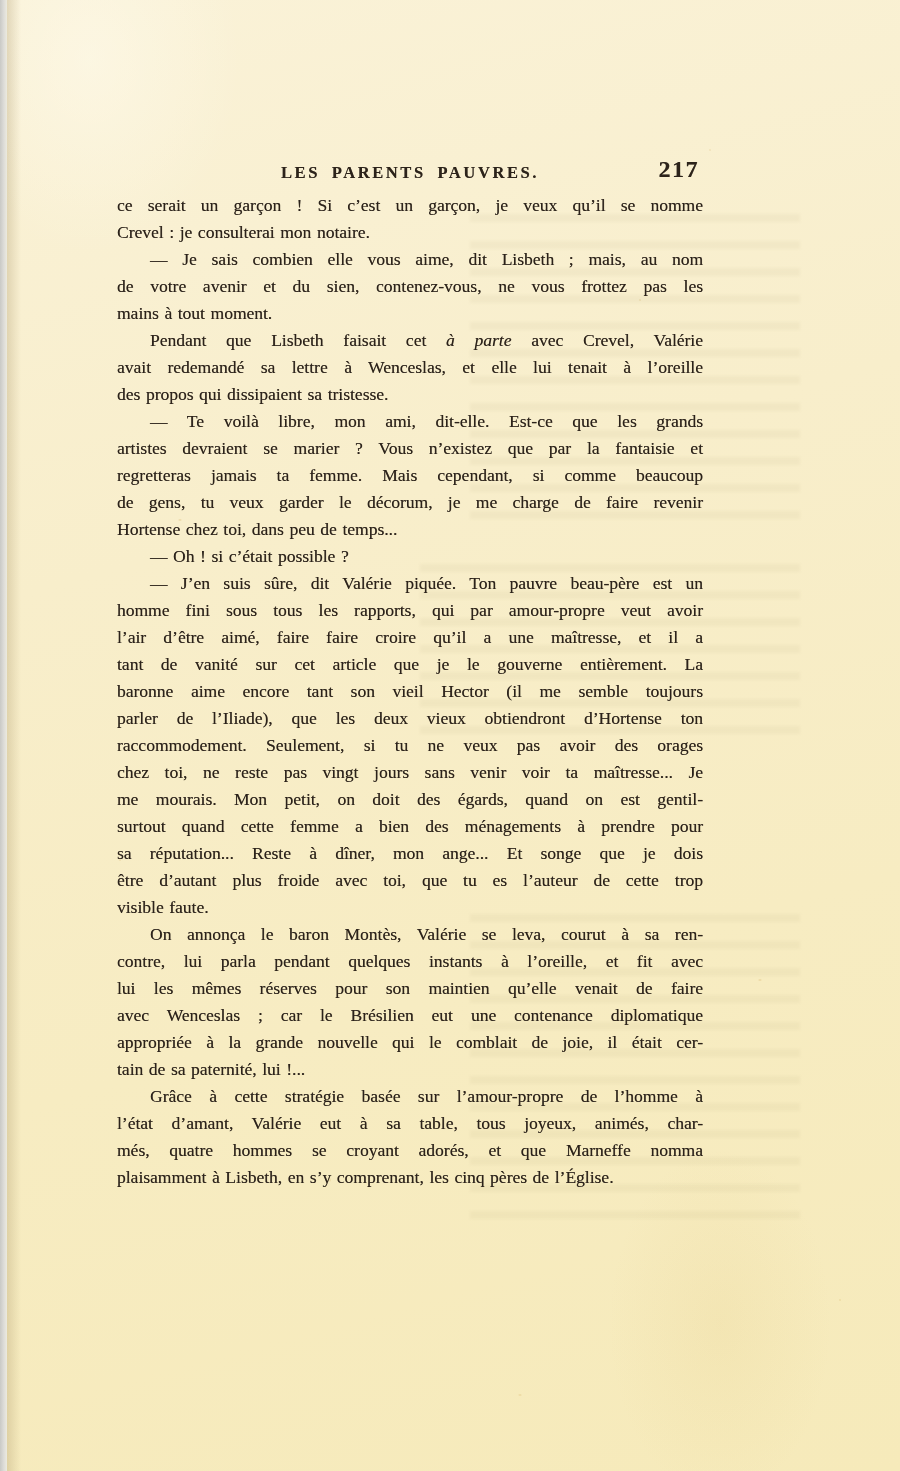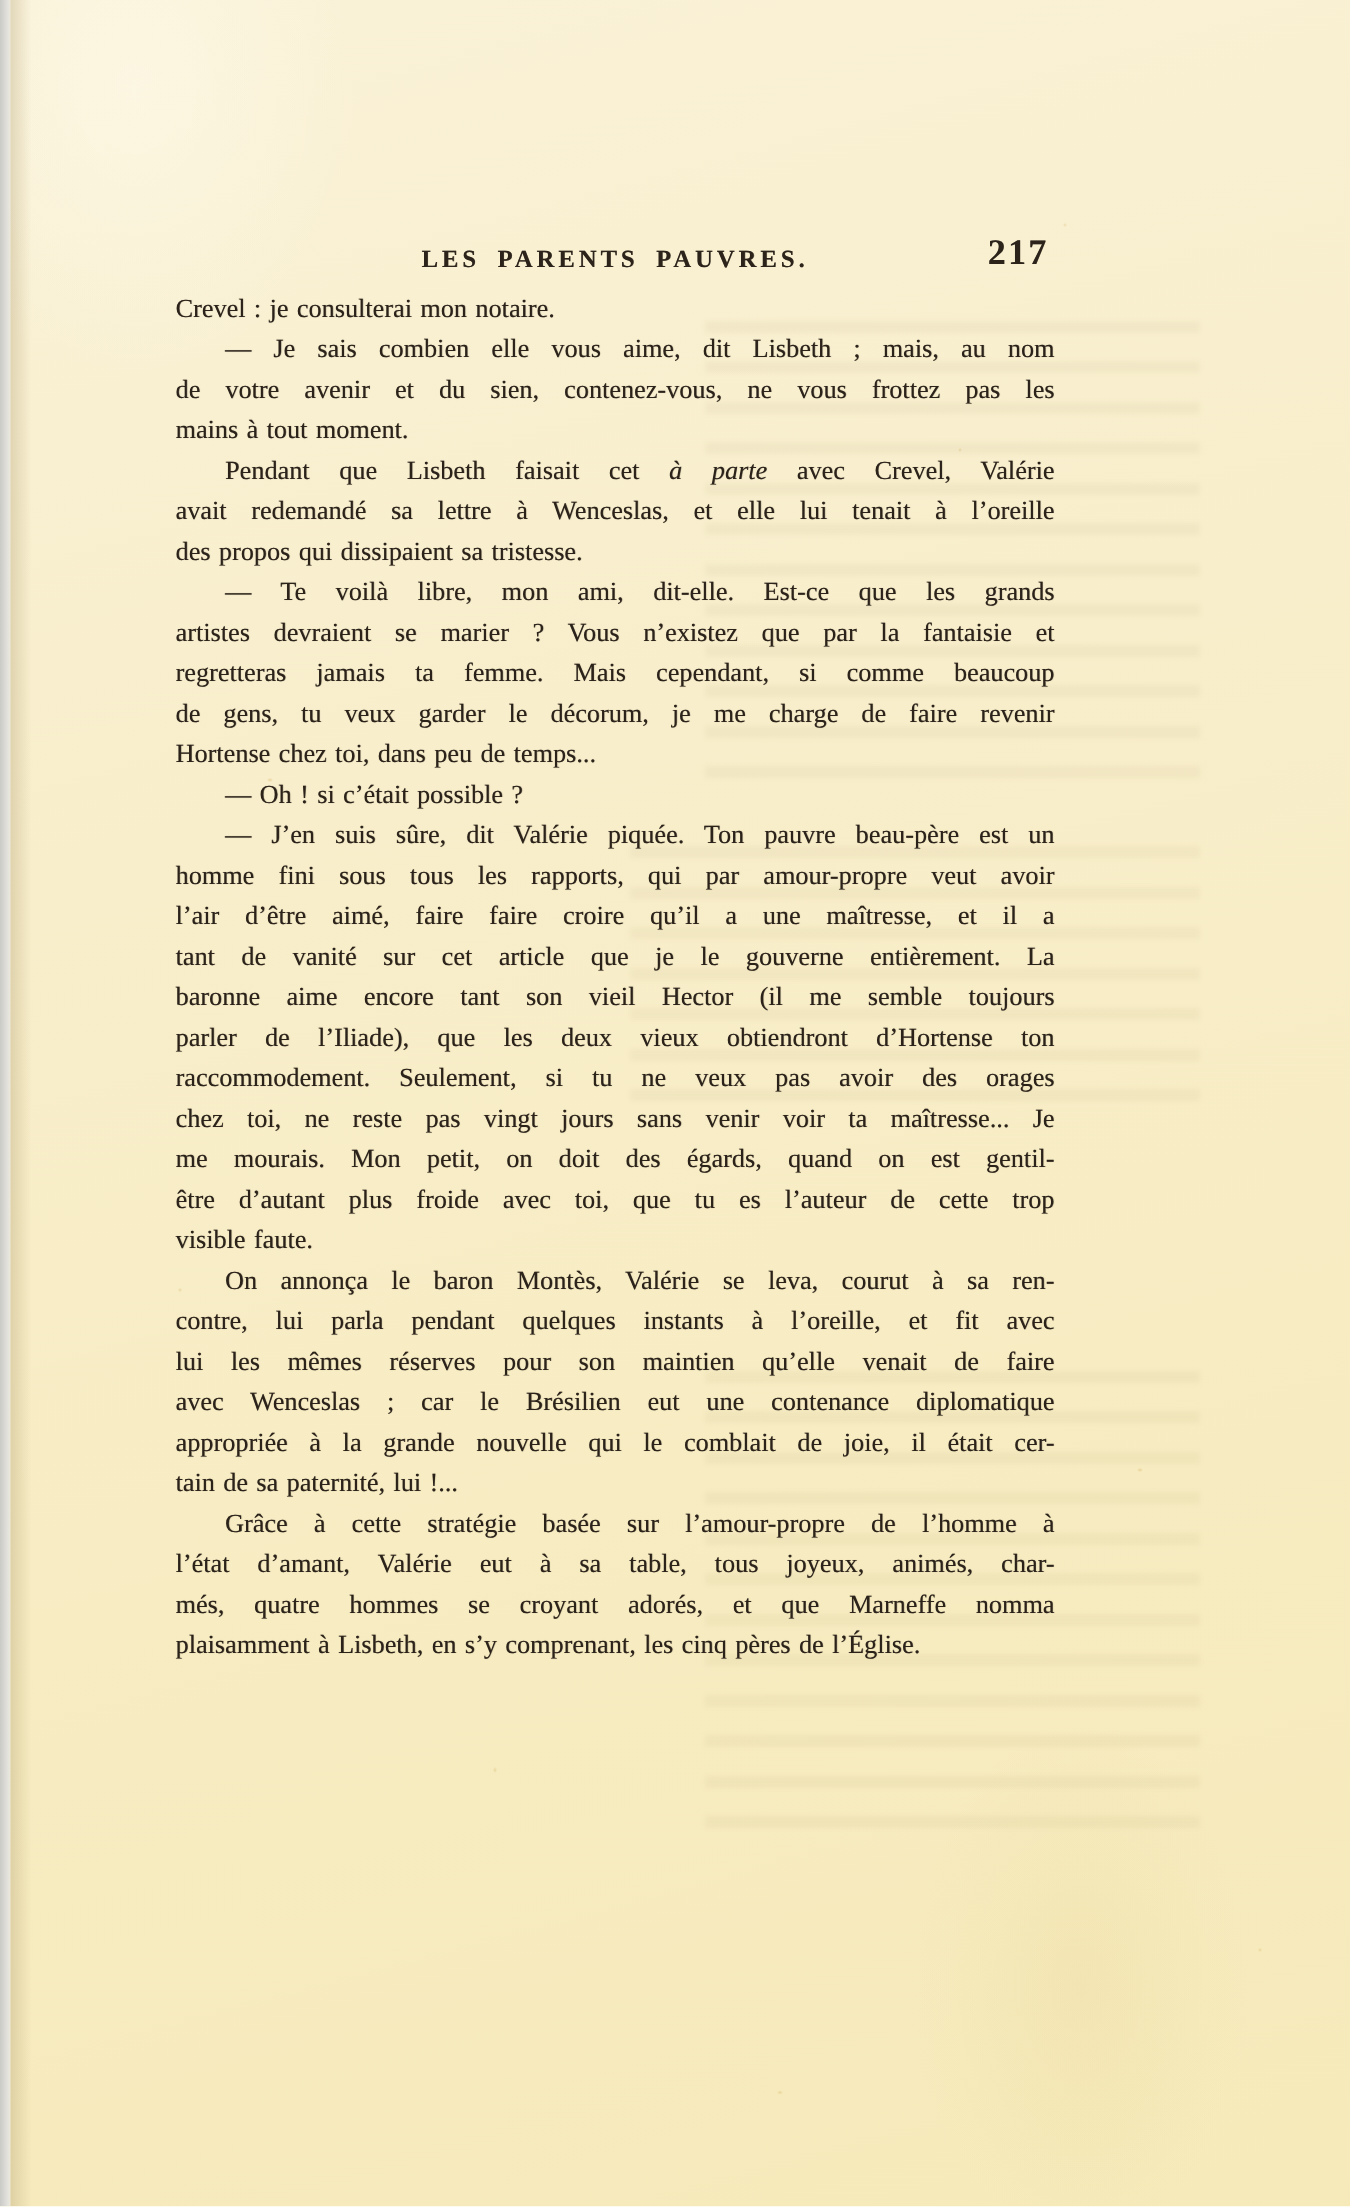--- a/index.html
+++ b/index.html
@@ -126,20 +126,21 @@
   <div class="scan-edge"></div>
   <div class="page-edge-shade"></div>
 
   <div class="running-header">
     <div class="header-title">LES PARENTS PAUVRES.</div>
     <div class="page-number">217</div>
   </div>
 
   <div class="text-block">
       <div class="paragraph">
+        <div class="line first"><span>ce serait un garçon ! Si c’est un garçon, je veux qu’il se nomme</span></div>
         <div class="line last"><span>Crevel : je consulterai mon notaire.</span></div>
       </div>
       <div class="paragraph indent">
         <div class="line first"><span>— Je sais combien elle vous aime, dit Lisbeth ; mais, au nom</span></div>
         <div class="line"><span>de votre avenir et du sien, contenez-vous, ne vous frottez pas les</span></div>
         <div class="line last"><span>mains à tout moment.</span></div>
       </div>
       <div class="paragraph indent">
         <div class="line first"><span>Pendant que Lisbeth faisait cet </span><i>à parte</i><span> avec Crevel, Valérie</span></div>
         <div class="line"><span>avait redemandé sa lettre à Wenceslas, et elle lui tenait à l’oreille</span></div>
@@ -158,20 +159,22 @@
       <div class="paragraph indent">
         <div class="line first"><span>— J’en suis sûre, dit Valérie piquée. Ton pauvre beau-père est un</span></div>
         <div class="line"><span>homme fini sous tous les rapports, qui par amour-propre veut avoir</span></div>
         <div class="line"><span>l’air d’être aimé, faire faire croire qu’il a une maîtresse, et il a</span></div>
         <div class="line"><span>tant de vanité sur cet article que je le gouverne entièrement. La</span></div>
         <div class="line"><span>baronne aime encore tant son vieil Hector (il me semble toujours</span></div>
         <div class="line"><span>parler de l’Iliade), que les deux vieux obtiendront d’Hortense ton</span></div>
         <div class="line"><span>raccommodement. Seulement, si tu ne veux pas avoir des orages</span></div>
         <div class="line"><span>chez toi, ne reste pas vingt jours sans venir voir ta maîtresse... Je</span></div>
         <div class="line"><span>me mourais. Mon petit, on doit des égards, quand on est gentil-</span></div>
+        <div class="line"><span>surtout quand cette femme a bien des ménagements à prendre pour</span></div>
+        <div class="line"><span>sa réputation... Reste à dîner, mon ange... Et songe que je dois</span></div>
         <div class="line"><span>être d’autant plus froide avec toi, que tu es l’auteur de cette trop</span></div>
         <div class="line last"><span>visible faute.</span></div>
       </div>
       <div class="paragraph indent">
         <div class="line first"><span>On annonça le baron Montès, Valérie se leva, courut à sa ren-</span></div>
         <div class="line"><span>contre, lui parla pendant quelques instants à l’oreille, et fit avec</span></div>
         <div class="line"><span>lui les mêmes réserves pour son maintien qu’elle venait de faire</span></div>
         <div class="line"><span>avec Wenceslas ; car le Brésilien eut une contenance diplomatique</span></div>
         <div class="line"><span>appropriée à la grande nouvelle qui le comblait de joie, il était cer-</span></div>
         <div class="line last"><span>tain de sa paternité, lui !...</span></div>

